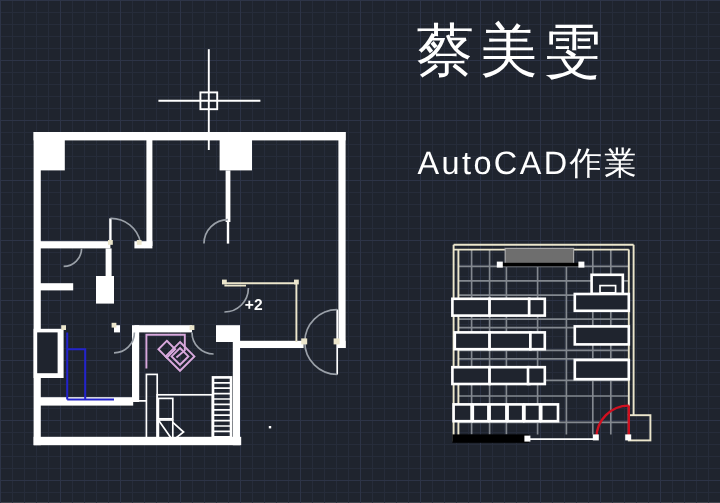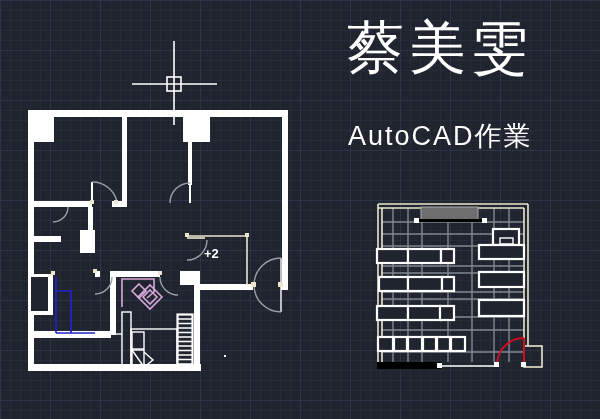--- a/index.html
+++ b/index.html
@@ -31,21 +31,21 @@
   .red {stroke:var(--door_red);stroke-width:2;fill:none;}
   .pg  {stroke:var(--plan_grid_gray);stroke-width:1.4;fill:none;}
   .wb  {fill:none;stroke:var(--wall_white);stroke-width:2.2;}
   .wbf {fill:var(--background);stroke:var(--wall_white);stroke-width:2.2;}
   .grip{fill:var(--wall_cream);}
   .gray{fill:var(--fill_gray);stroke:#a9a9a9;stroke-width:1;}
   .xhair{stroke:var(--wall_white);stroke-width:1.6;fill:none;}
   .title-name{
     position:absolute;left:347px;top:14px;width:253px;white-space:nowrap;
     color:var(--text_white);font-family:"Liberation Serif","DejaVu Serif",serif;
-    font-size:57px;line-height:1.2;letter-spacing:5px;
+    font-size:48px;line-height:1.2;letter-spacing:5px;
   }
   .title-sub{
     position:absolute;left:348px;top:118px;white-space:nowrap;
     color:var(--text_white);font-family:"Liberation Sans","DejaVu Sans",sans-serif;
     font-size:27px;letter-spacing:2px;
   }
   .room-label{
     font-family:"Liberation Sans","DejaVu Sans",sans-serif;
     font-size:13px;font-weight:600;fill:var(--text_white);
   }

